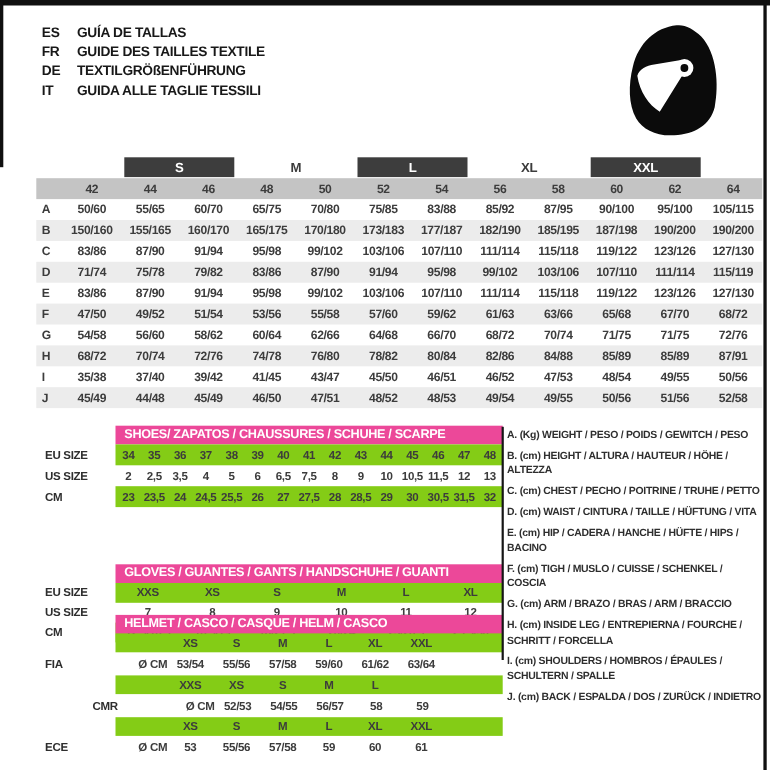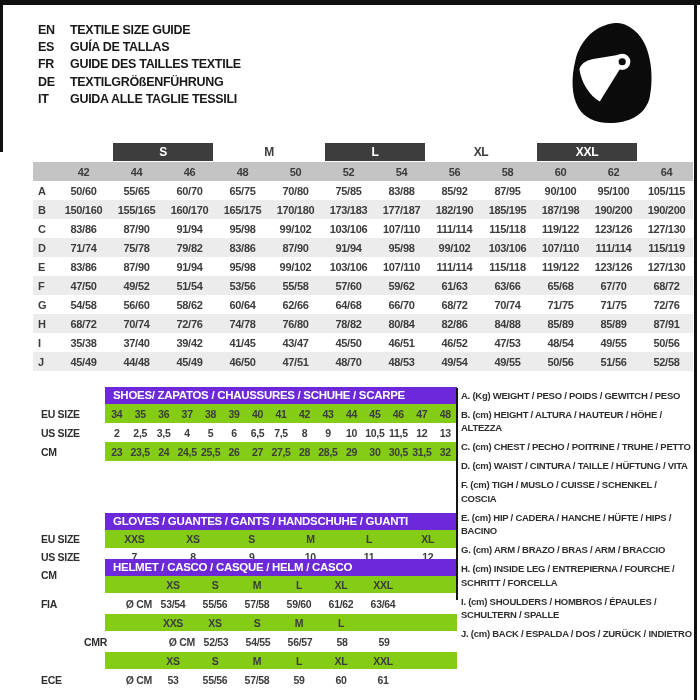--- a/index.html
+++ b/index.html
@@ -23,21 +23,21 @@
           font-size:11px;font-weight:bold;letter-spacing:-0.3px;color:#3c3c3c;}
   .mt-groups{height:20px;}
   .size-group{text-align:center;font-size:12px;}
   .size-group.boxed{background:#3d3d3d;color:#ffffff;height:18px;line-height:18px;margin:0 3px;}
   .band{background:#c4c4c4;}
   .stripe{background:#ececec;}
   .mt-cell{text-align:center;}
   .mt-label{text-align:left;padding-left:5px;}
   
   .sec{left:33px;width:424px;}
-  .sec-bar{margin-left:72px;width:344px;background:#6d28d9;color:#ffffff;font-weight:bold;
+  .sec-bar{margin-left:72px;width:344px;background:#ec4899;color:#ffffff;font-weight:bold;
            font-size:11.5px;height:17px;line-height:17px;padding-left:8px;letter-spacing:-0.3px;}
   .sec-row{display:grid;grid-template-columns:72px 1fr;align-items:center;
            font-size:10.5px;font-weight:bold;letter-spacing:-0.3px;color:#3c3c3c;}
   .sec-label{padding-left:8px;font-size:10.5px;color:#2e2e2e;}
   .sec-cells{display:flex;height:100%;align-items:center;}
   .sec-cells.shaded{background:#84cc16;}
   .sec-cells .eq{flex:1;text-align:center;}
   .sec-cells .prefix{flex:0 0 47px;text-align:right;}
   .sec-cells .hcell{flex:0 0 42px;text-align:center;}
   .sec-cells .fill{flex:1;}
@@ -50,24 +50,20 @@
   .helmet-icon{left:568px;top:20px;}
 </style>
 </head>
 <body>
 
 <div class="abs frame-top"></div>
 <div class="abs frame-right"></div>
 <div class="abs frame-left"></div>
 
 <div class="abs lang-block">
-  <div class="lang-row">
-    <span class="lang-code">EN</span>
-    <span class="lang-title">TEXTILE SIZE GUIDE</span>
-  </div>
   <div class="lang-row">
     <span class="lang-code">ES</span>
     <span class="lang-title">GUÍA DE TALLAS</span>
   </div>
   <div class="lang-row">
     <span class="lang-code">FR</span>
     <span class="lang-title">GUIDE DES TAILLES TEXTILE</span>
   </div>
   <div class="lang-row">
     <span class="lang-code">DE</span>
@@ -246,21 +242,21 @@
       <div class="mt-cell">49/55</div>
       <div class="mt-cell">50/56</div>
     </div>
     <div class="mt-row stripe">
       <div class="mt-label">J</div>
       <div class="mt-cell">45/49</div>
       <div class="mt-cell">44/48</div>
       <div class="mt-cell">45/49</div>
       <div class="mt-cell">46/50</div>
       <div class="mt-cell">47/51</div>
-      <div class="mt-cell">48/70</div>
+      <div class="mt-cell">48/52</div>
       <div class="mt-cell">48/53</div>
       <div class="mt-cell">49/54</div>
       <div class="mt-cell">49/55</div>
       <div class="mt-cell">50/56</div>
       <div class="mt-cell">51/56</div>
       <div class="mt-cell">52/58</div>
     </div>
   </div>
 
 <div class="abs sec" style="top:387px;">
@@ -452,19 +448,19 @@
     </div>
 </div>
 
 <div class="abs divider"></div>
 
 <div class="abs legend">
   <div class="legend-item">A. (Kg) WEIGHT / PESO / POIDS / GEWITCH / PESO</div>
   <div class="legend-item">B. (cm) HEIGHT / ALTURA / HAUTEUR / HÖHE / ALTEZZA</div>
   <div class="legend-item">C. (cm) CHEST / PECHO / POITRINE / TRUHE / PETTO</div>
   <div class="legend-item">D. (cm) WAIST / CINTURA / TAILLE / HÜFTUNG / VITA</div>
+  <div class="legend-item">E. (cm) HIP / CADERA / HANCHE / HÜFTE / HIPS / BACINO</div>
   <div class="legend-item">F. (cm) TIGH / MUSLO / CUISSE / SCHENKEL / COSCIA</div>
-  <div class="legend-item">E. (cm) HIP / CADERA / HANCHE / HÜFTE / HIPS / BACINO</div>
   <div class="legend-item">G. (cm) ARM / BRAZO / BRAS / ARM / BRACCIO</div>
   <div class="legend-item">H. (cm) INSIDE LEG / ENTREPIERNA / FOURCHE / SCHRITT / FORCELLA</div>
   <div class="legend-item">I. (cm) SHOULDERS / HOMBROS / ÉPAULES / SCHULTERN / SPALLE</div>
   <div class="legend-item">J. (cm) BACK / ESPALDA / DOS / ZURÜCK / INDIETRO</div>
 </div>
 
 </body></html>

